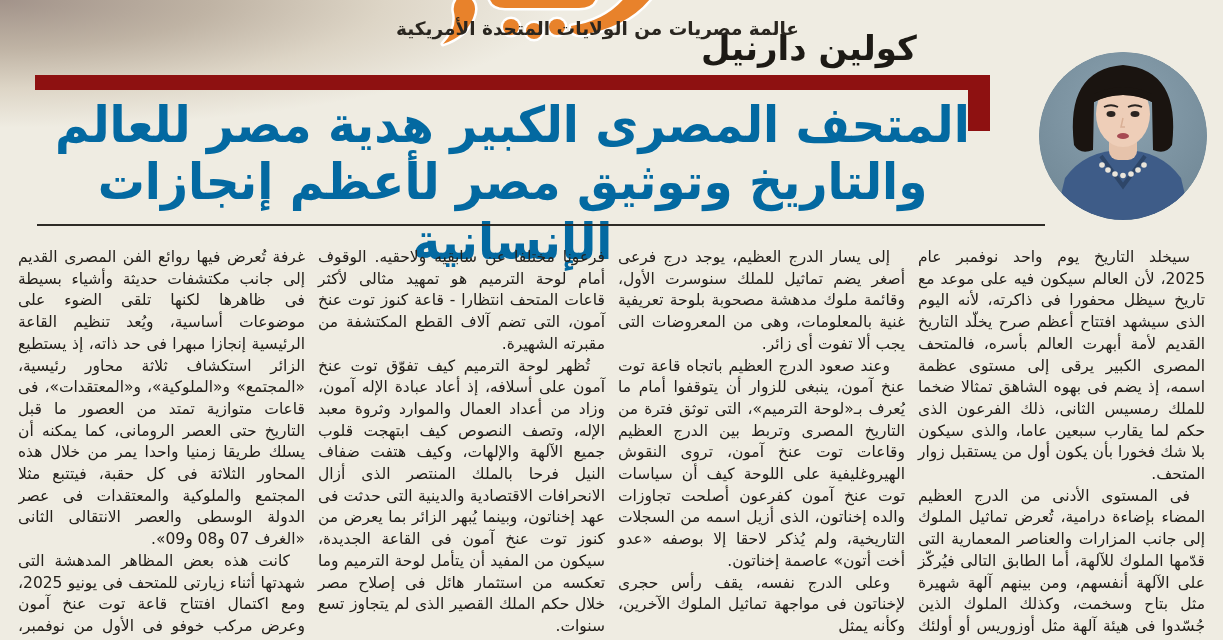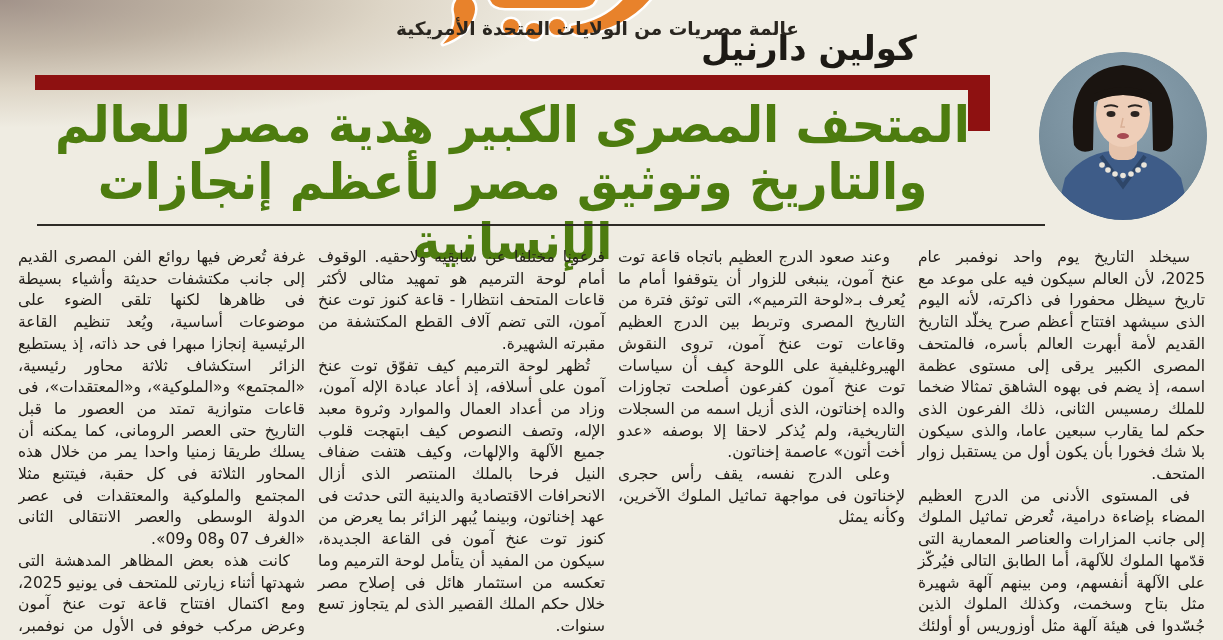--- a/index.html
+++ b/index.html
@@ -28,21 +28,21 @@
   .author-photo{
     position:absolute;left:1039px;top:52px;width:168px;height:168px;
     border-radius:50%;overflow:hidden;
   }
   
   .red-band{position:absolute;left:35px;top:75px;width:955px;height:15px;background:#8e1111;}
   .red-tab{position:absolute;left:968px;top:75px;width:22px;height:56px;background:#8e1111;}
   
   .headline{
     position:absolute;left:40px;top:94px;width:945px;text-align:center;
-    color:#4d7c0f;font-weight:bold;
+    color:#0369a1;font-weight:bold;
   }
   .headline div{font-size:47px;line-height:57px;letter-spacing:-1px;transform:scaleY(1.06);transform-origin:top center;}
   .thin-rule{position:absolute;left:37px;top:224px;width:1008px;height:2px;background:#2e2b26;}
   
   .article{
     position:absolute;right:18px;top:247px;width:1187px;height:388px;
     display:flex;gap:13px;overflow:hidden;
   }
   .col{
     width:287px;flex:0 0 287px;
@@ -120,20 +120,21 @@
 </div>
 
 <div class="thin-rule"></div>
 
 <div class="article">
   <div class="col">
     <p class="indent">سيخلد التاريخ يوم واحد نوفمبر عام 2025، لأن العالم سيكون فيه على موعد مع تاريخ سيظل محفورا فى ذاكرته، لأنه اليوم الذى سيشهد افتتاح أعظم صرح يخلّد التاريخ القديم لأمة أبهرت العالم بأسره، فالمتحف المصرى الكبير يرقى إلى مستوى عظمة اسمه، إذ يضم فى بهوه الشاهق تمثالا ضخما للملك رمسيس الثانى، ذلك الفرعون الذى حكم لما يقارب سبعين عاما، والذى سيكون بلا شك فخورا بأن يكون أول من يستقبل زوار المتحف.</p>
     <p class="indent">فى المستوى الأدنى من الدرج العظيم المضاء بإضاءة درامية، تُعرض تماثيل الملوك إلى جانب المزارات والعناصر المعمارية التى قدّمها الملوك للآلهة، أما الطابق التالى فيُركّز على الآلهة أنفسهم، ومن بينهم آلهة شهيرة مثل بتاح وسخمت، وكذلك الملوك الذين جُسّدوا فى هيئة آلهة مثل أوزوريس أو أولئك الذين ظهروا ضمن مجموعات تماثيل تمثل ملوكا وآلهة معا، ومن المدهش مشاهدة المجموعة التالية من الآثار، اللوحات الحجرية «الستيلات»</p>
   </div>
   <div class="col">
+    <p class="indent">إلى يسار الدرج العظيم، يوجد درج فرعى أصغر يضم تماثيل للملك سنوسرت الأول، وقائمة ملوك مدهشة مصحوبة بلوحة تعريفية غنية بالمعلومات، وهى من المعروضات التى يجب ألا تفوت أى زائر.</p>
     <p class="indent">وعند صعود الدرج العظيم باتجاه قاعة توت عنخ آمون، ينبغى للزوار أن يتوقفوا أمام ما يُعرف بـ«لوحة الترميم»، التى توثق فترة من التاريخ المصرى وتربط بين الدرج العظيم وقاعات توت عنخ آمون، تروى النقوش الهيروغليفية على اللوحة كيف أن سياسات توت عنخ آمون كفرعون أصلحت تجاوزات والده إخناتون، الذى أزيل اسمه من السجلات التاريخية، ولم يُذكر لاحقا إلا بوصفه «عدو أخت أتون» عاصمة إخناتون.</p>
     <p class="indent">وعلى الدرج نفسه، يقف رأس حجرى لإخناتون فى مواجهة تماثيل الملوك الآخرين، وكأنه يمثل</p>
   </div>
   <div class="col">
     <p>فرعونا مختلفا عن سابقيه ولاحقيه. الوقوف أمام لوحة الترميم هو تمهيد مثالى لأكثر قاعات المتحف انتظارا - قاعة كنوز توت عنخ آمون، التى تضم آلاف القطع المكتشفة من مقبرته الشهيرة.</p>
     <p class="indent">تُظهر لوحة الترميم كيف تفوّق توت عنخ آمون على أسلافه، إذ أعاد عبادة الإله آمون، وزاد من أعداد العمال والموارد وثروة معبد الإله، وتصف النصوص كيف ابتهجت قلوب جميع الآلهة والإلهات، وكيف هتفت ضفاف النيل فرحا بالملك المنتصر الذى أزال الانحرافات الاقتصادية والدينية التى حدثت فى عهد إخناتون، وبينما يُبهر الزائر بما يعرض من كنوز توت عنخ آمون فى القاعة الجديدة، سيكون من المفيد أن يتأمل لوحة الترميم وما تعكسه من استثمار هائل فى إصلاح مصر خلال حكم الملك القصير الذى لم يتجاوز تسع سنوات.</p>
 
   </div>
   <div class="col">
     <p>غرفة تُعرض فيها روائع الفن المصرى القديم إلى جانب مكتشفات حديثة وأشياء بسيطة فى ظاهرها لكنها تلقى الضوء على موضوعات أساسية، ويُعد تنظيم القاعة الرئيسية إنجازا مبهرا فى حد ذاته، إذ يستطيع الزائر استكشاف ثلاثة محاور رئيسية، «المجتمع» و«الملوكية»، و«المعتقدات»، فى قاعات متوازية تمتد من العصور ما قبل التاريخ حتى العصر الرومانى، كما يمكنه أن يسلك طريقا زمنيا واحدا يمر من خلال هذه المحاور الثلاثة فى كل حقبة، فيتتبع مثلا المجتمع والملوكية والمعتقدات فى عصر الدولة الوسطى والعصر الانتقالى الثانى «الغرف 07 و08 و09».</p>

